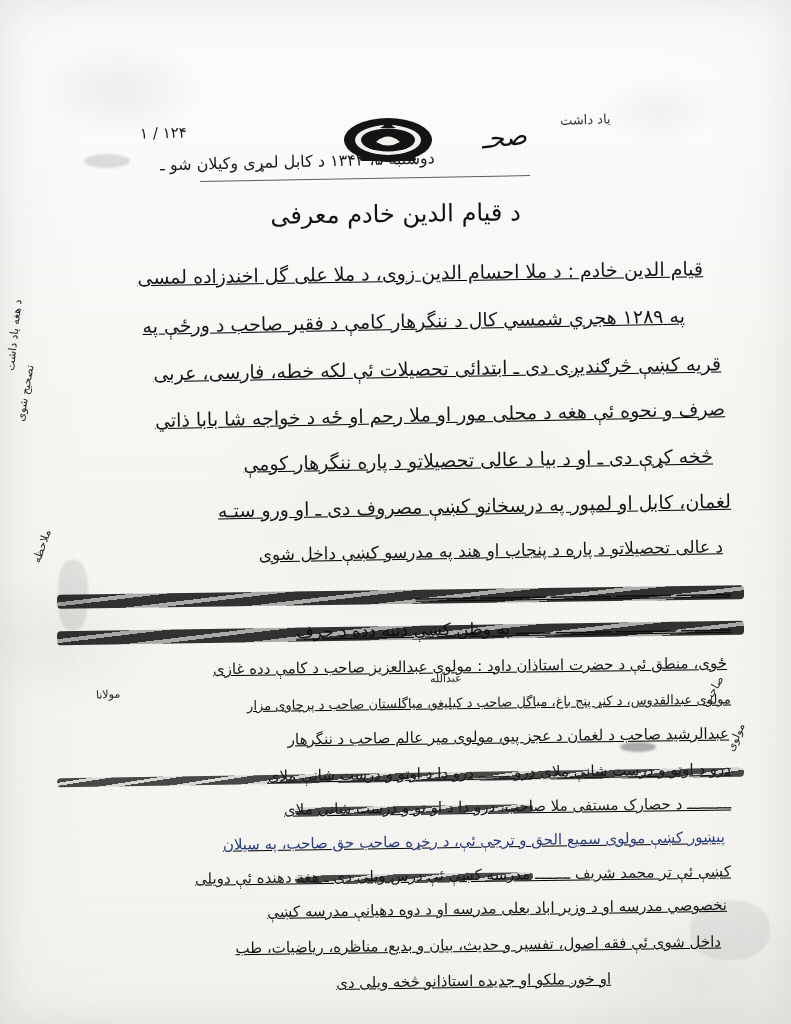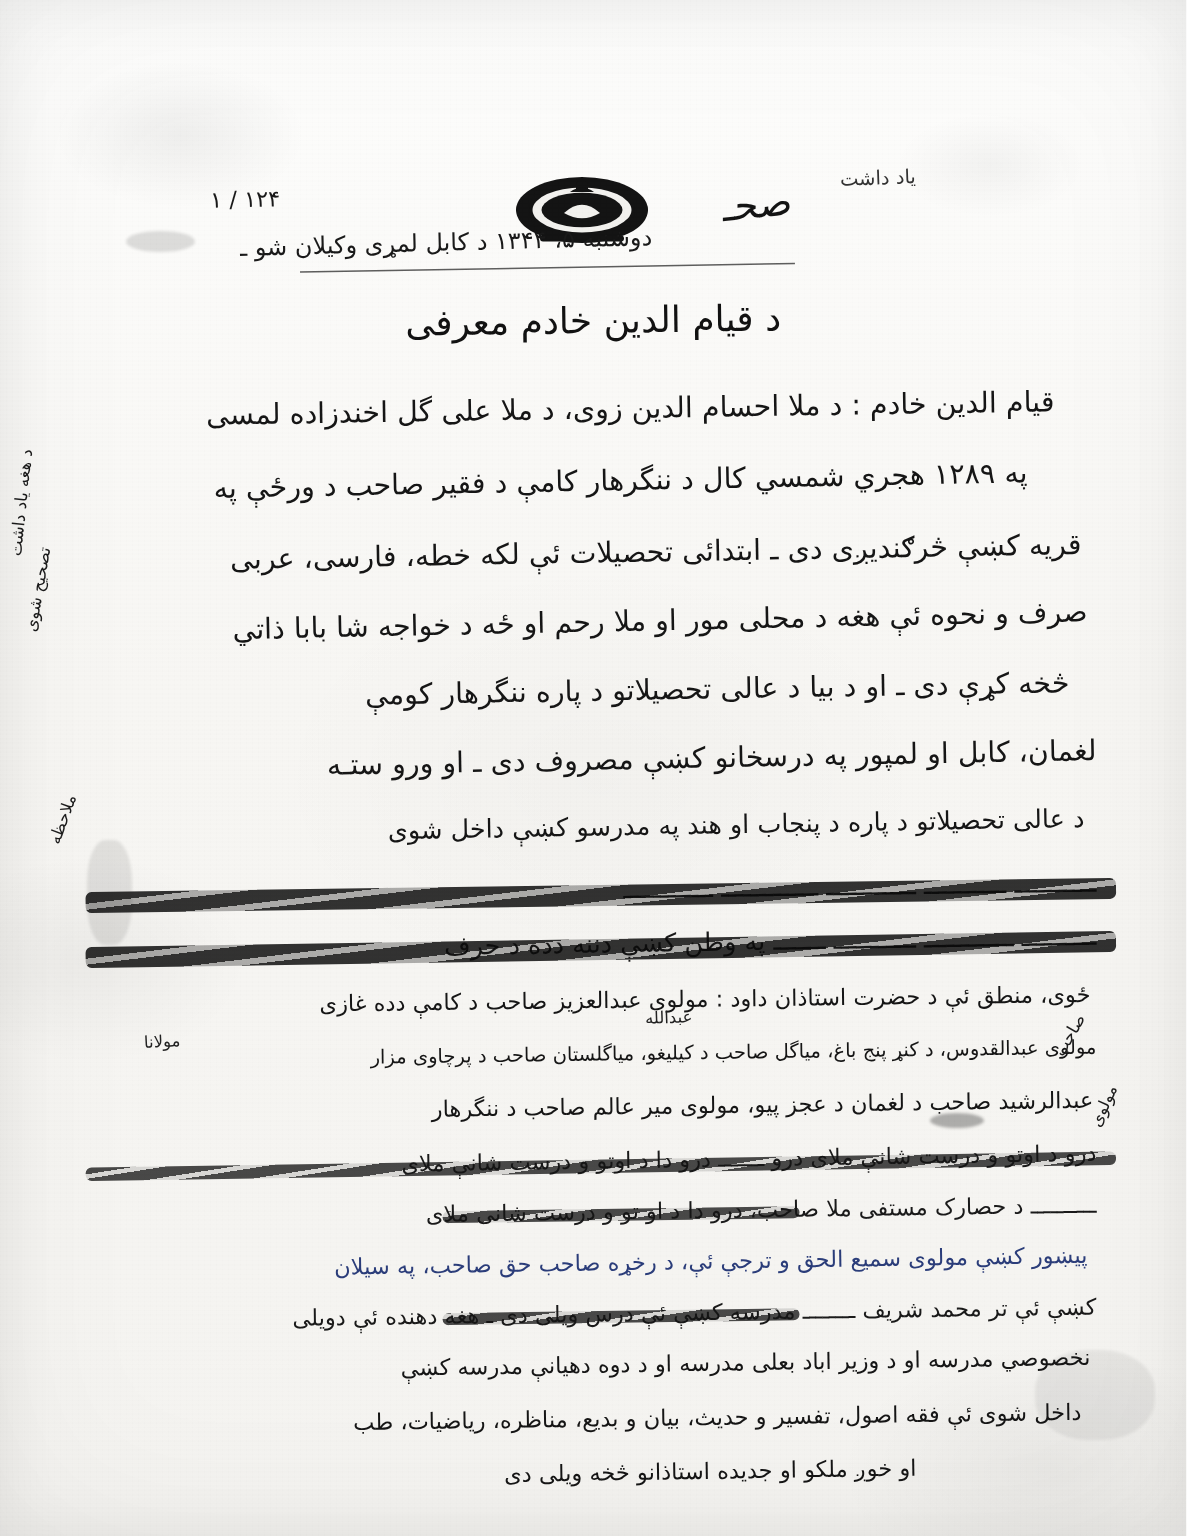--- a/index.html
+++ b/index.html
@@ -123,20 +123,21 @@
   }
 
   
   .body-zone {
     position: absolute;
     top: 258px;
     left: 70px;
     right: 60px;
     bottom: 60px;
     direction: rtl;
+    text-decoration: underline;
   }
   .ln {
     position: relative;
     color: #161616;
     direction: rtl;
     white-space: nowrap;
     font-family: "DejaVu Sans", sans-serif;
   }
   .ln.big { font-size: 19px; }
   .ln.mid { font-size: 17px; }

